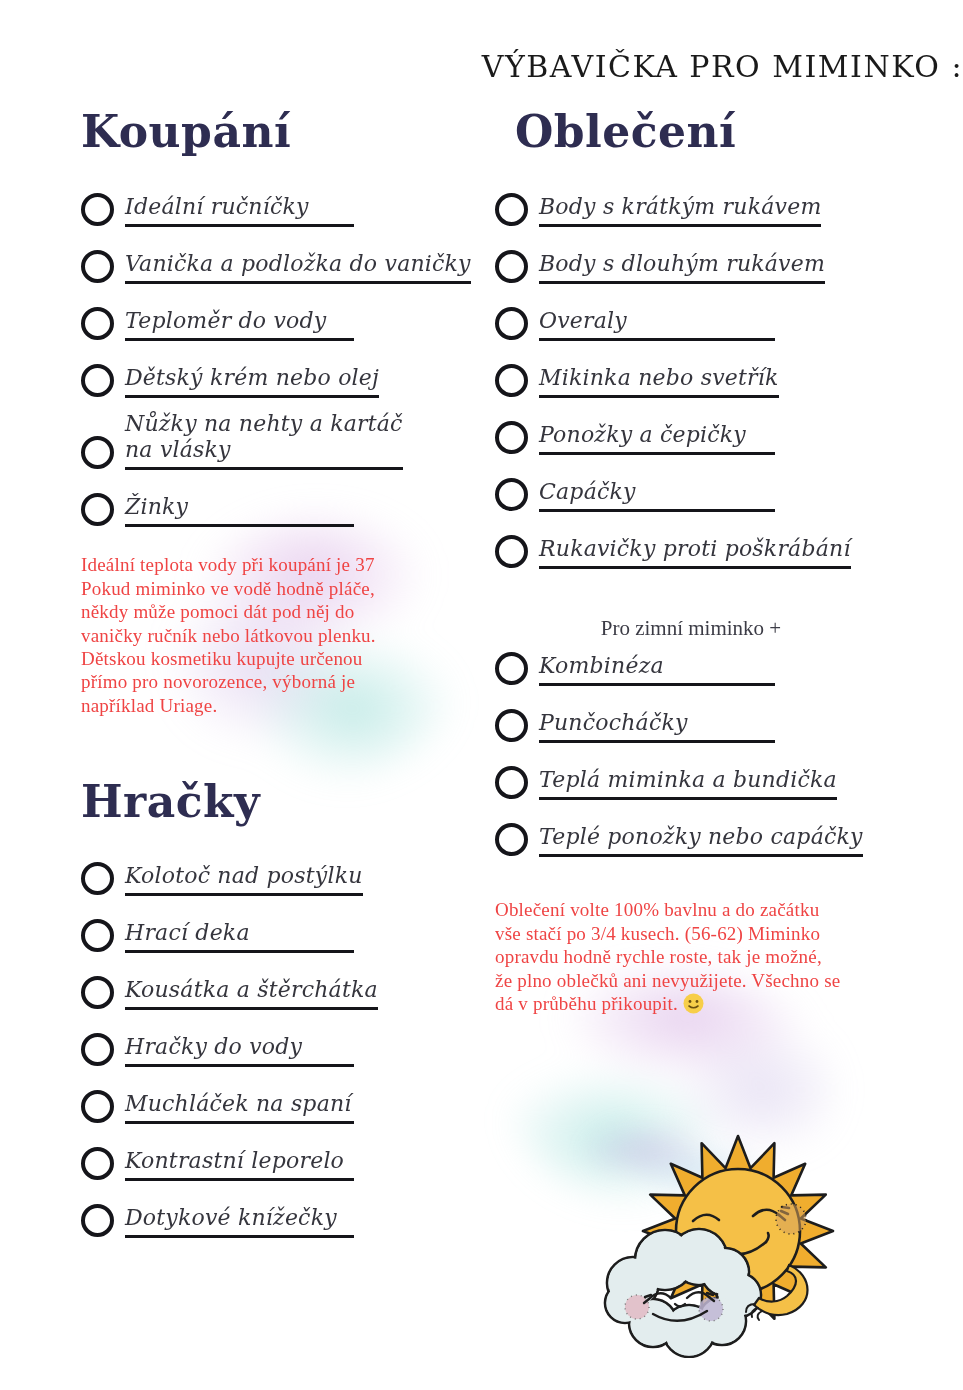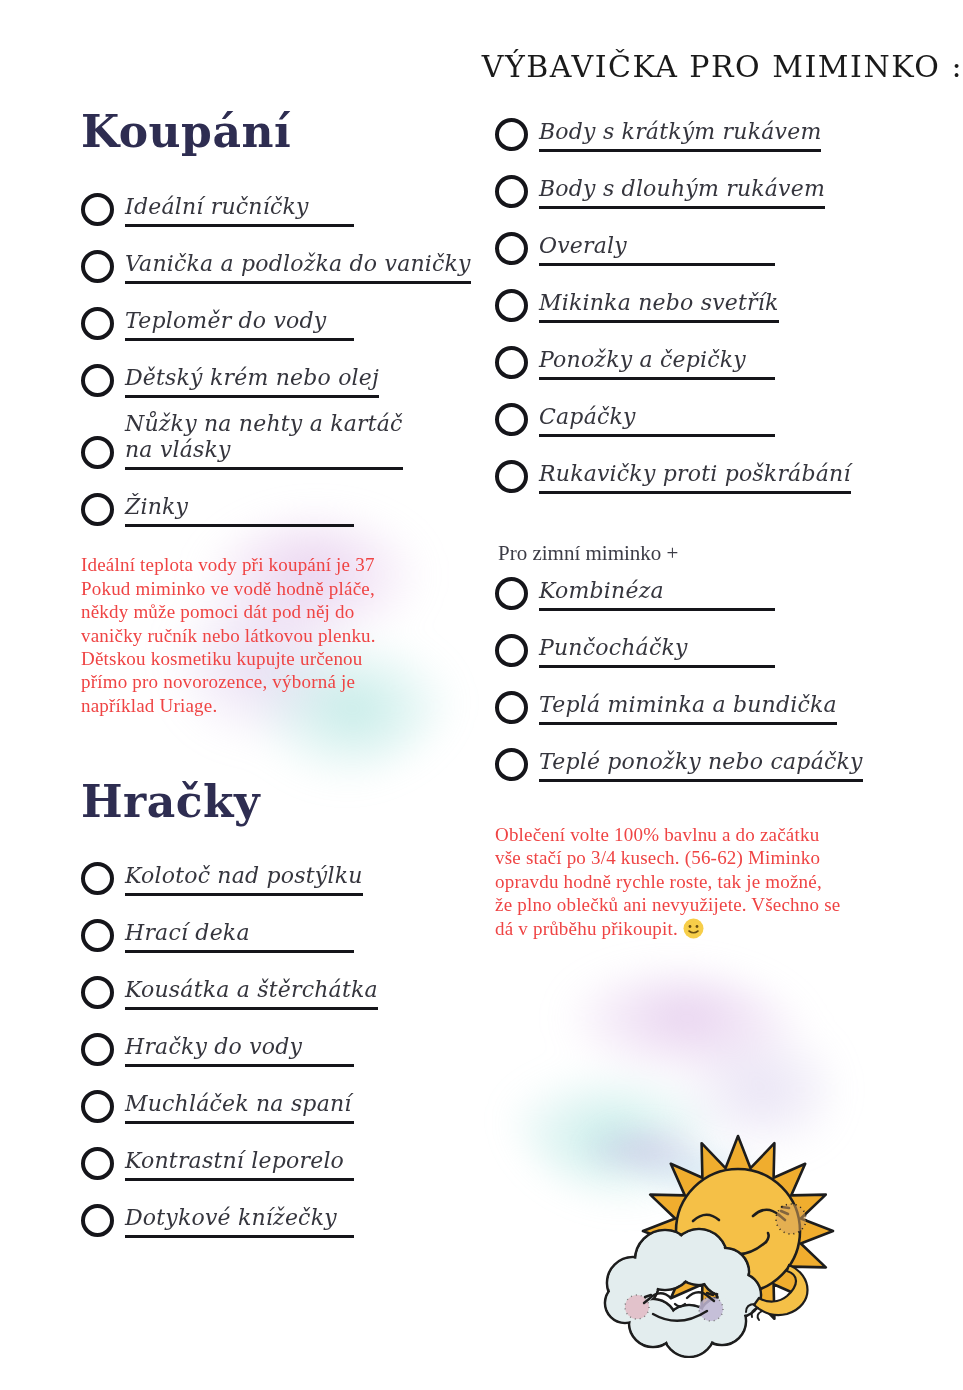--- a/index.html
+++ b/index.html
@@ -42,21 +42,21 @@
   .checkbox{flex:none;width:33px;height:33px;box-sizing:border-box;margin-bottom:1px;
             border:4.5px solid #15151a;border-radius:50%;background:#fff;cursor:pointer;}
   .check-label{flex:1;border-bottom:3px solid #15151a;padding-bottom:4px;
                font:italic 22px/1.18 "DejaVu Serif",serif;color:#35353d;
                letter-spacing:.2px;white-space:pre;}
 
   .note{margin:13px 0 0 0;width:330px;font:19px/23.4px "Liberation Serif",serif;
         color:#ef4444;letter-spacing:.2px;position:relative;}
   .note-right{margin-top:28px;width:348px;}
 
-  .winter-label{margin:33px 0 1px 3px;font:21px/26px "Liberation Serif",serif;color:#3c3c46;}
+  .winter-label{margin:33px 0 1px 12px;font:21px/26px "Liberation Serif",serif;color:#3c3c46;text-align:center;}
 
   .smiley{vertical-align:-4px;}
   .sun-cloud{position:absolute;left:603px;top:1133px;width:240px;height:225px;}
 </style>
 </head>
 <body>
 
 <div class="page">
 
   <div class="wc wc-left"></div>
@@ -139,20 +139,21 @@
         </div>
 
         <div class="check-row">
           <span class="checkbox"></span>
           <span class="check-label">Dotykové knížečky</span>
         </div>
       </div>
   </section>
 
   <section class="col col-right">
+    <h2 class="heading">Oblečení</h2>
 
     <div class="rows">
 
         <div class="check-row">
           <span class="checkbox"></span>
           <span class="check-label">Body s krátkým rukávem</span>
         </div>
 
         <div class="check-row">
           <span class="checkbox"></span>

